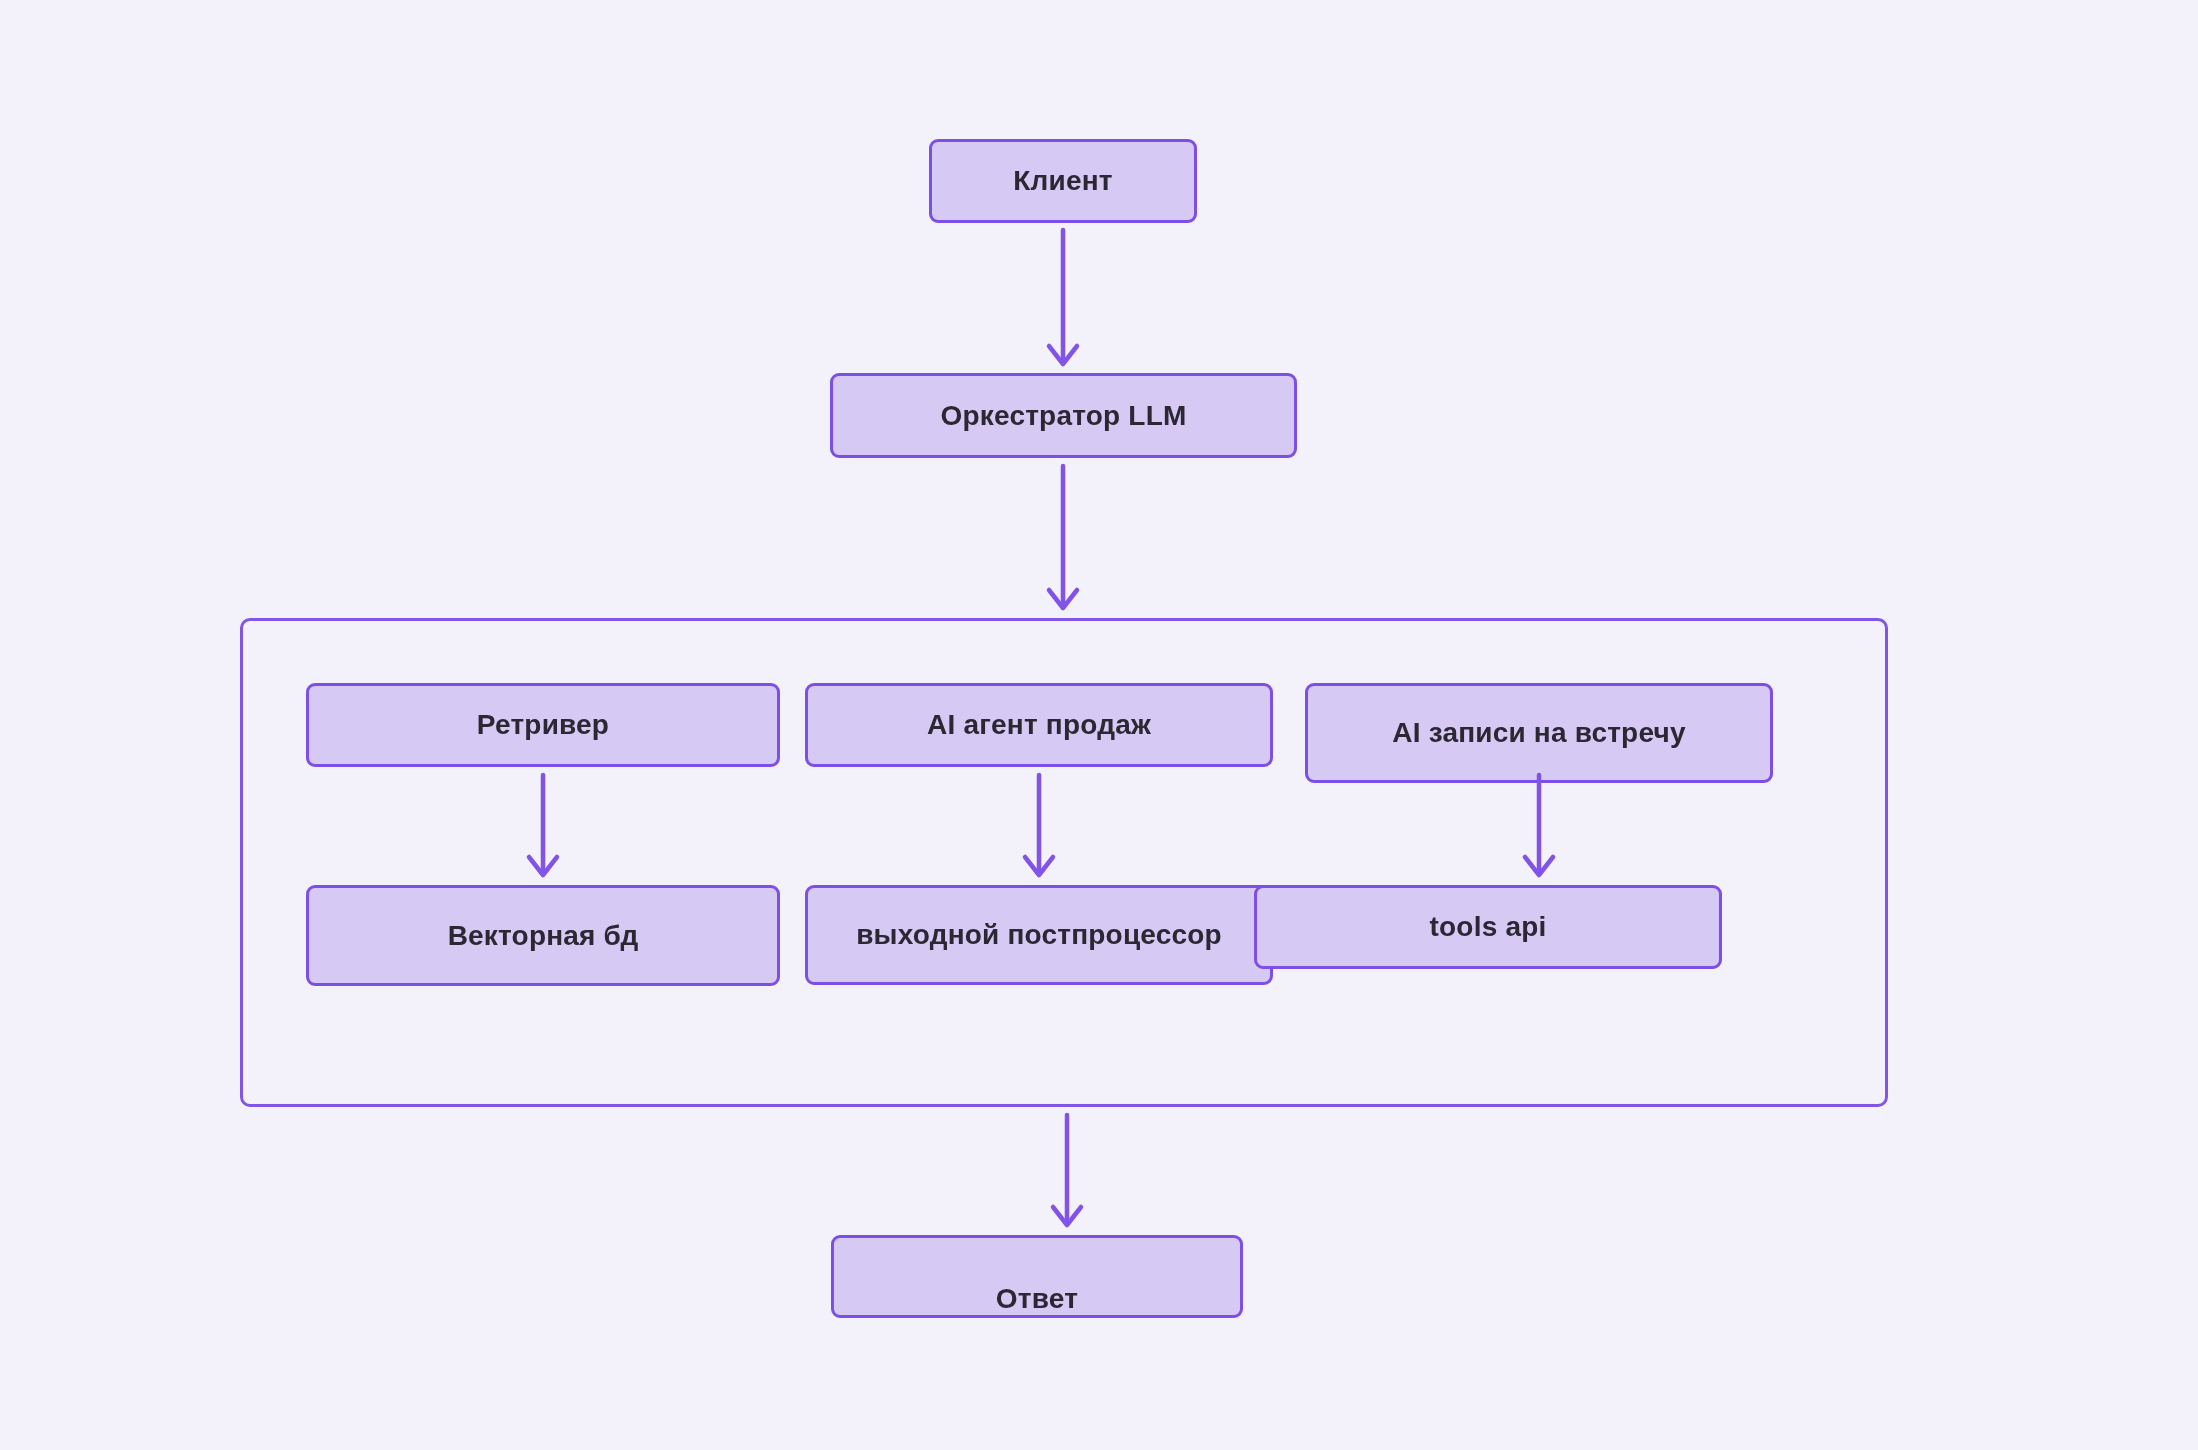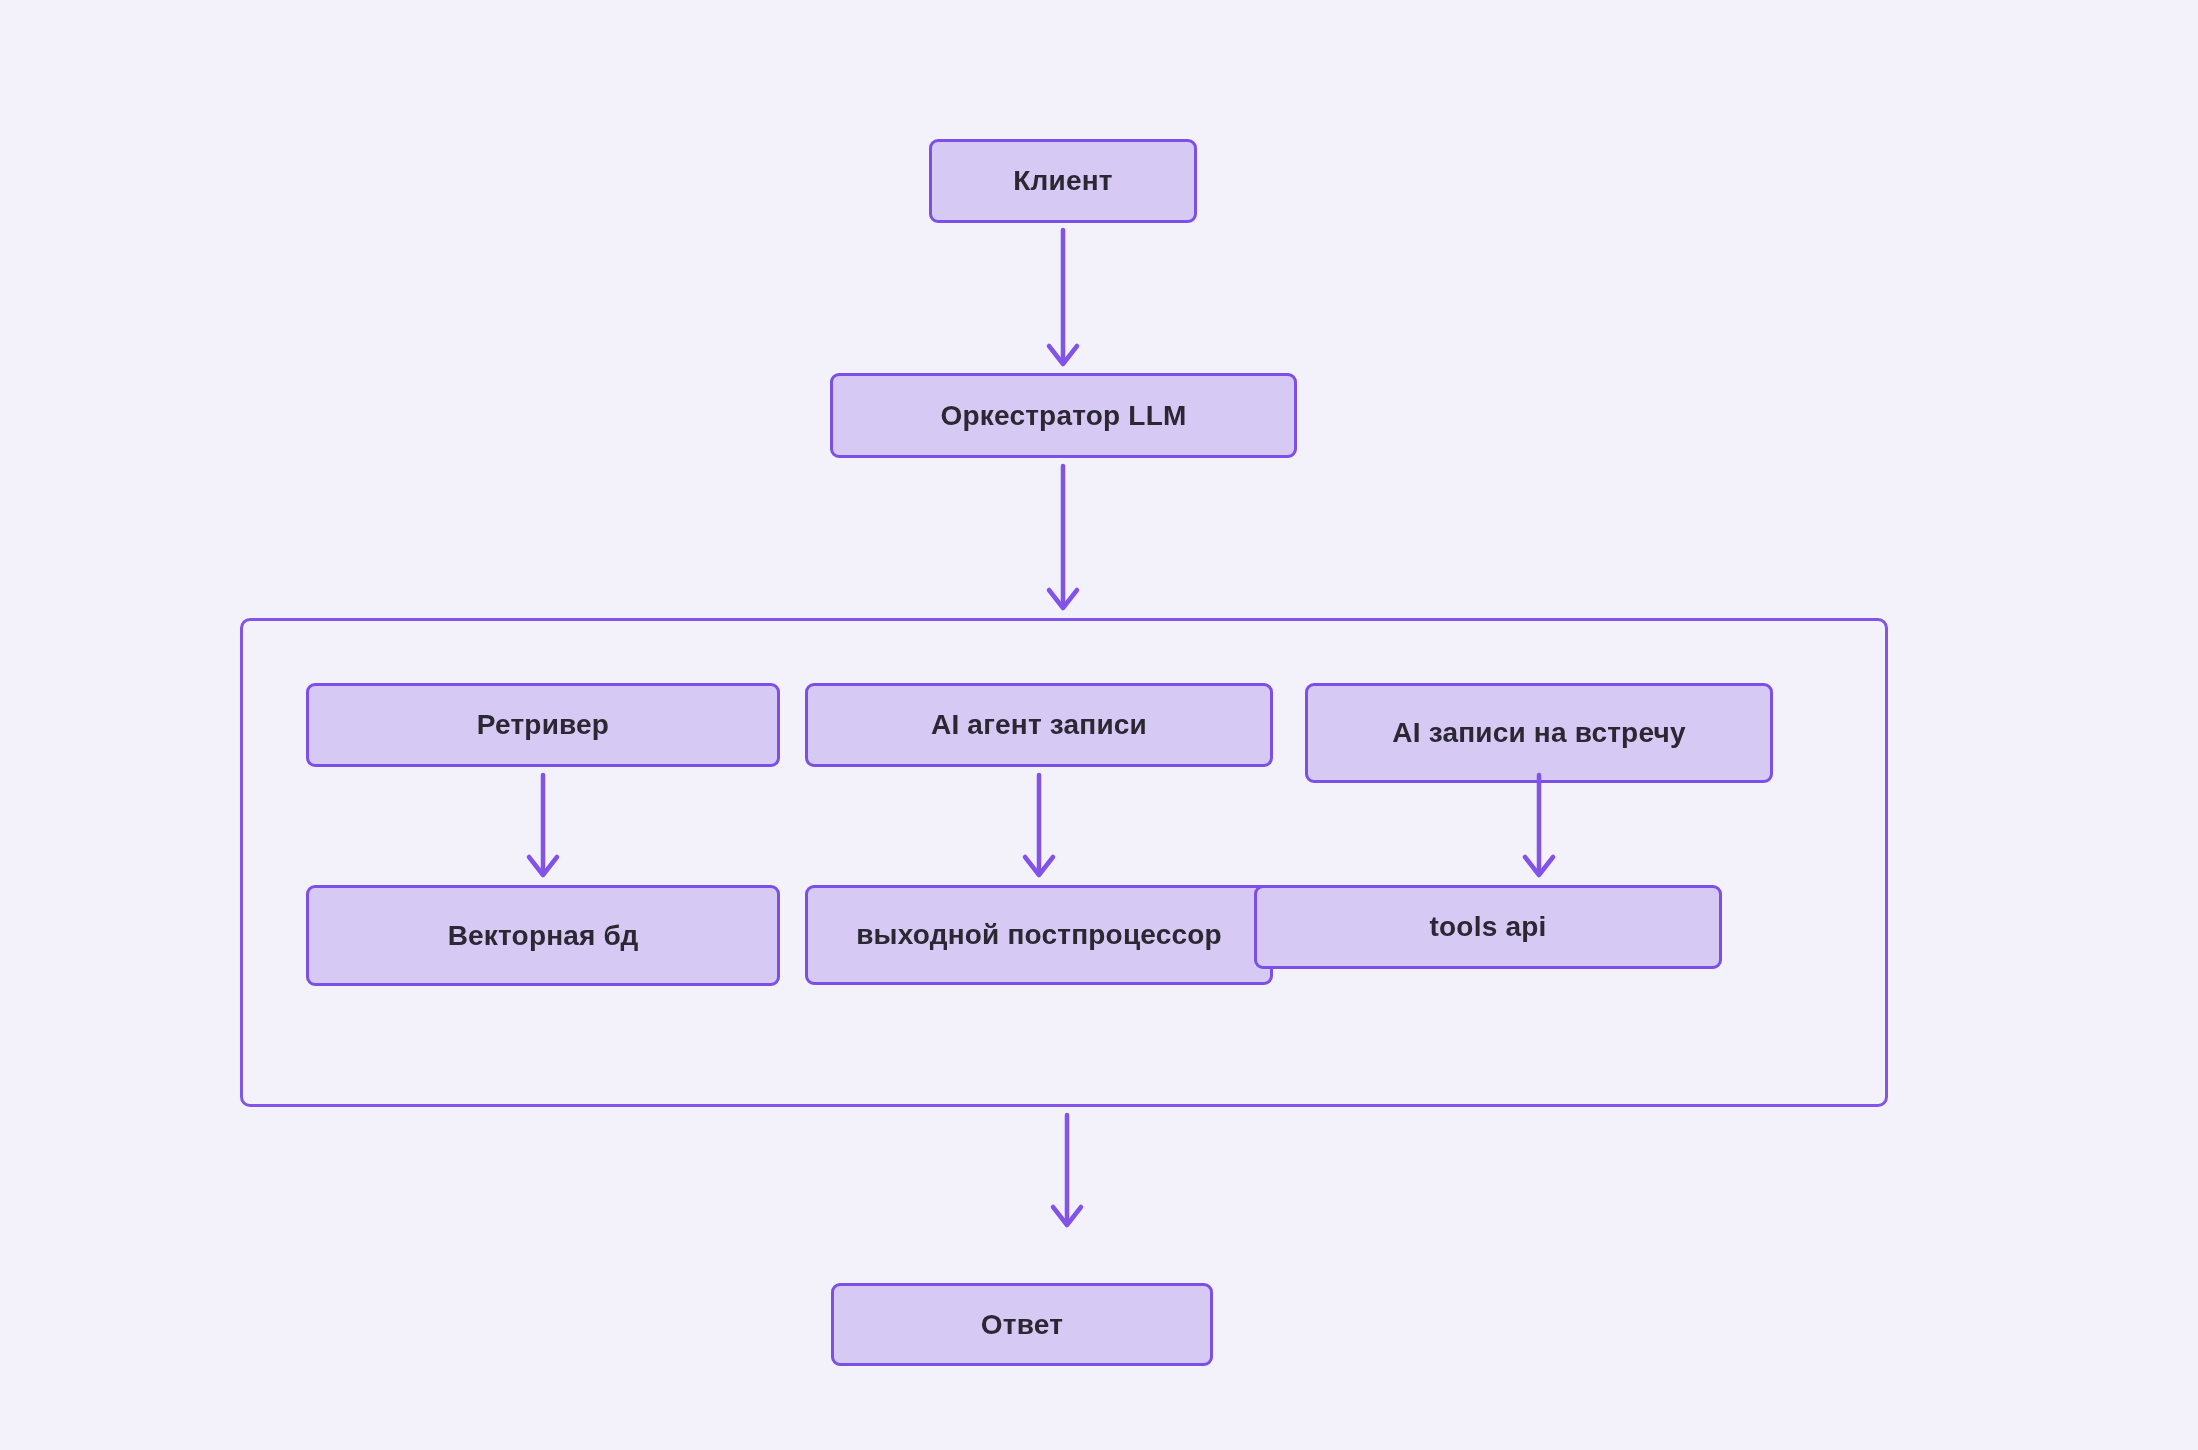--- a/index.html
+++ b/index.html
@@ -59,21 +59,21 @@
   
   #node-client       {left:929px;  top:139px;  width:268px; height:84px;}
   #node-orchestrator {left:830px;  top:373px;  width:467px; height:85px;}
   #agents-frame      {left:240px;  top:618px;  width:1648px;height:489px;}
   #node-retriever    {left:306px;  top:683px;  width:474px; height:84px;}
   #node-sales-agent  {left:805px;  top:683px;  width:468px; height:84px;}
   #node-meeting-agent{left:1305px; top:683px;  width:468px; height:100px;align-items:center;}
   #node-vector-db    {left:306px;  top:885px;  width:474px; height:101px;}
   #node-postprocessor{left:805px;  top:885px;  width:468px; height:100px;}
   #node-tools-api    {left:1254px; top:885px;  width:468px; height:84px;}
-  #node-answer       {left:831px;  top:1283px; width:382px; height:83px;}
+  #node-answer       {left:831px;  top:1235px; width:412px; height:83px;align-items:flex-end;}
 
   #arrow-client-orchestrator {left:1041px; top:228px;  width:44px; height:140px;}
   #arrow-orchestrator-frame  {left:1041px; top:464px;  width:44px; height:148px;}
   #arrow-retriever-vectordb  {left:521px;  top:773px;  width:44px; height:106px;}
   #arrow-sales-postprocessor {left:1017px; top:773px;  width:44px; height:106px;}
   #arrow-meeting-toolsapi    {left:1517px; top:773px;  width:44px; height:106px;}
   #arrow-frame-answer        {left:1045px; top:1113px; width:44px; height:116px;}
 </style>
 </head>
 <body>
@@ -97,21 +97,21 @@
     <line x1="22" y1="2" x2="22" y2="139"></line>
     <polyline points="8,126 22,144 36,126"></polyline>
   </svg>
 
   <div class="frame" id="agents-frame"></div>
 
   <div class="node" id="node-retriever">
     <span class="label">Ретривер</span>
   </div>
   <div class="node" id="node-sales-agent">
-    <span class="label">AI агент записи</span>
+    <span class="label">AI агент продаж</span>
   </div>
   <div class="node" id="node-meeting-agent">
     <span class="label">AI записи на встречу</span>
   </div>
 
   <svg class="arrow" id="arrow-retriever-vectordb" viewBox="0 0 44 106">
     <line x1="22" y1="2" x2="22" y2="97"></line>
     <polyline points="8,84 22,102 36,84"></polyline>
   </svg>
   <svg class="arrow" id="arrow-sales-postprocessor" viewBox="0 0 44 106">

